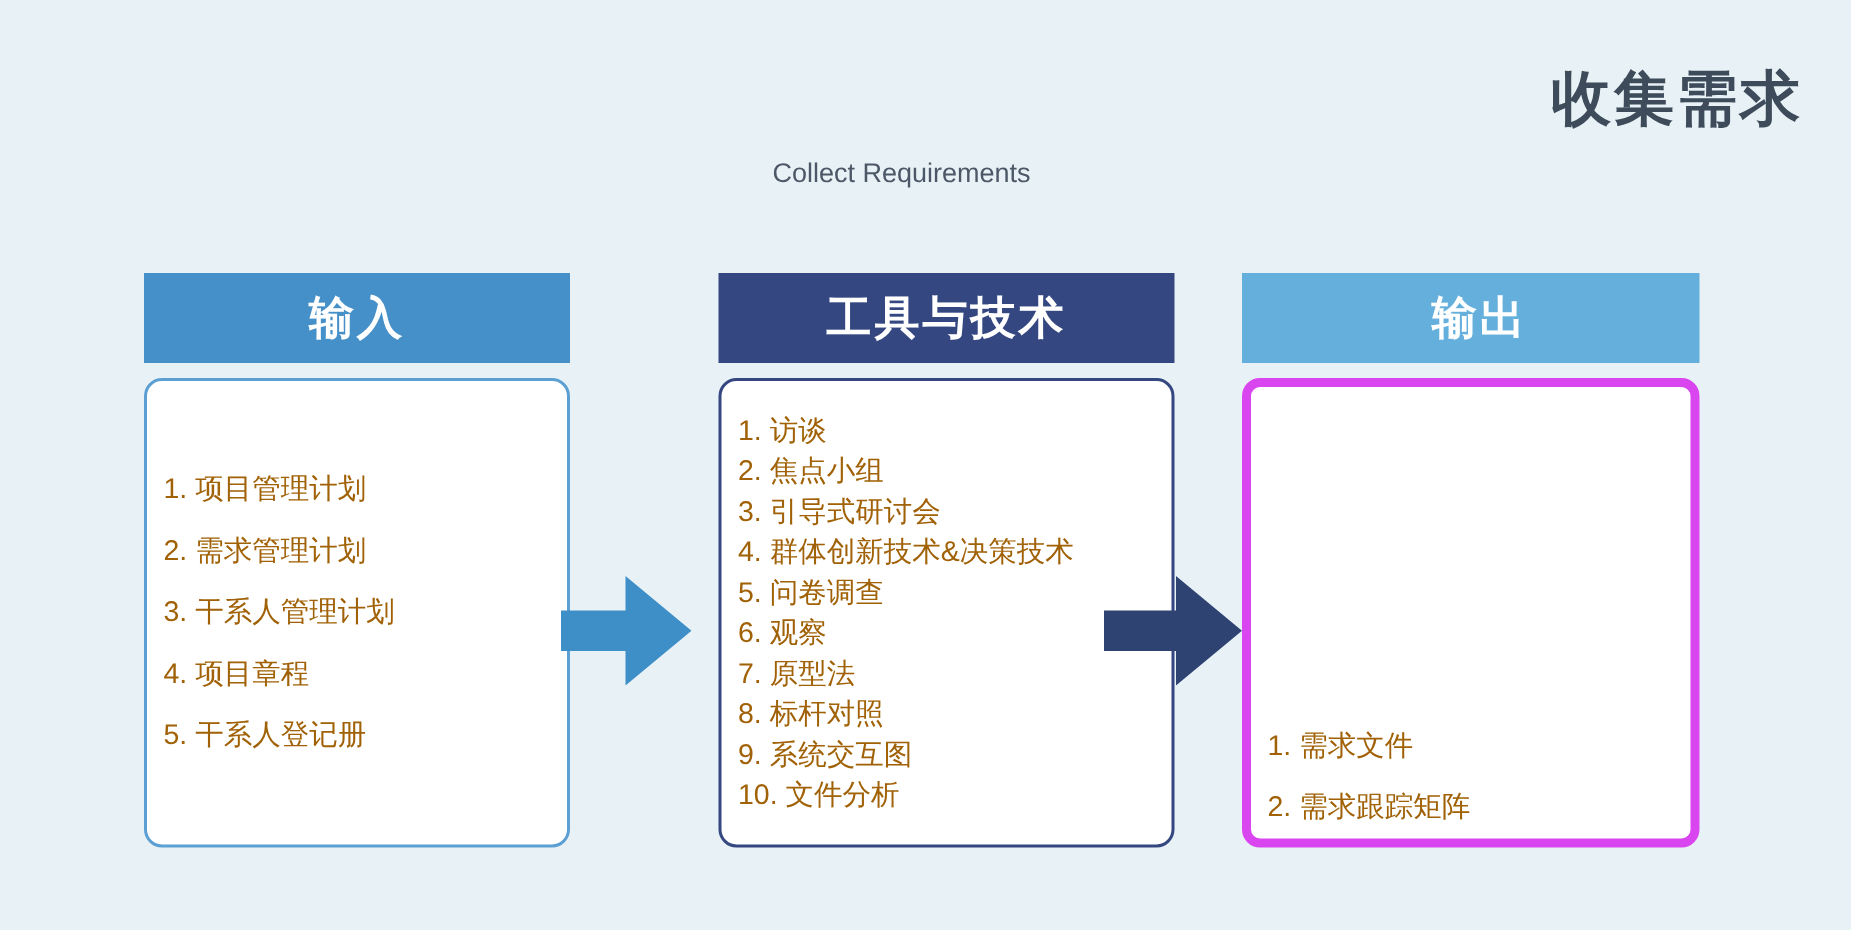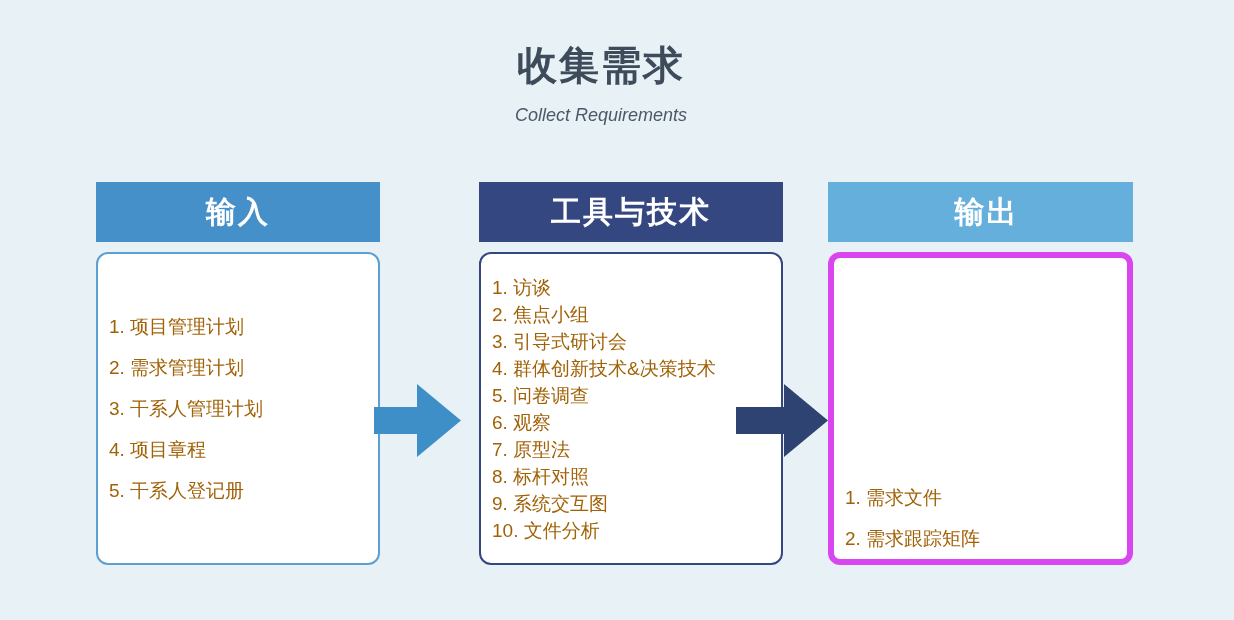--- a/index.html
+++ b/index.html
@@ -20,26 +20,26 @@
     left: 0;
     width: 1202px;
     text-align: center;
   }
   .title {
     margin-top: 38px;
     font-size: 40px;
     font-weight: bold;
     color: #3d4b5b;
     letter-spacing: 2px;
+    text-align: right;
   }
   .subtitle {
     margin-top: 12px;
     font-size: 18px;
     color: #4c5868;
-    font-style: italic;
   }
   .col {
     position: absolute;
     top: 182px;
   }
   .col-c1 { left: 96px;  width: 284px; }
   .col-c2 { left: 462px; width: 304px; padding-left: 17px; }
   .col-c3 { left: 828px; width: 305px; }
   .col-header {
     height: 60px;

